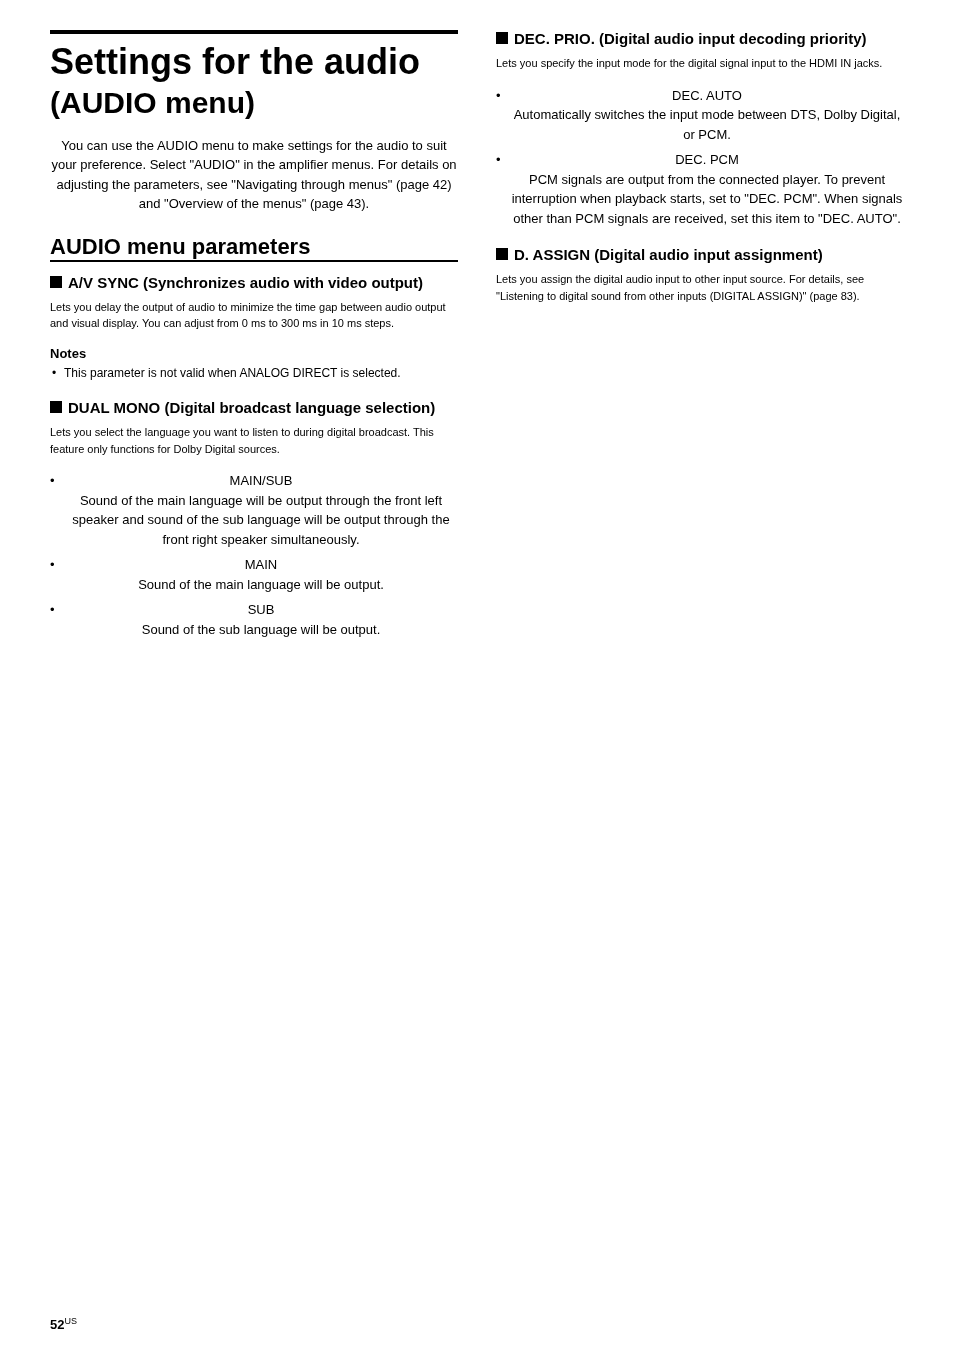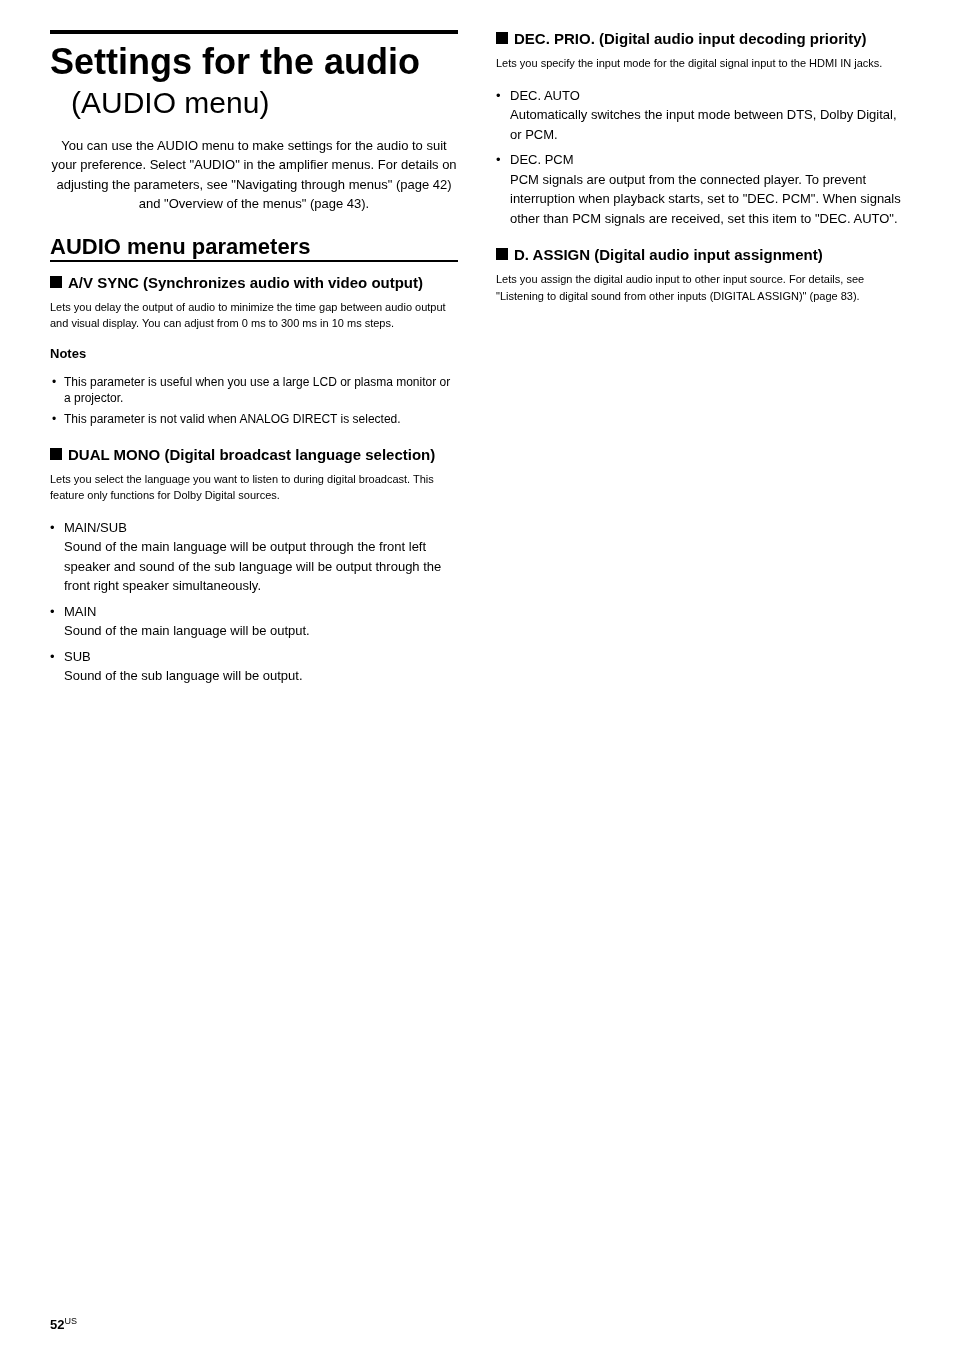--- a/index.html
+++ b/index.html
@@ -43,23 +43,22 @@
       font-size: 36px;
       font-weight: bold;
       line-height: 1.1;
       margin-bottom: 4px;
       border-top: 4px solid #000;
       padding-top: 8px;
     }
 
     .page-subtitle {
       font-size: 30px;
-      font-weight: normal;
+      font-weight: bold;
       margin-bottom: 16px;
-      margin-left: 21px;
     }
 
     .intro-text {
       font-size: 13px;
       line-height: 1.5;
       margin-bottom: 20px;
       text-align: center;
     }
 
     .section-heading {
@@ -90,21 +89,21 @@
 
     .subsection-body {
       font-size: 11px;
       line-height: 1.5;
       margin-bottom: 14px;
     }
 
     .notes-heading {
       font-size: 13px;
       font-weight: bold;
-      margin-bottom: 13px;
+      margin-bottom: 4px;
     }
 
     .notes-list {
       list-style: none;
       padding: 0;
       margin-bottom: 16px;
     }
 
     .notes-list li {
       font-size: 12px;
@@ -117,20 +116,21 @@
     .notes-list li::before {
       content: "•";
       position: absolute;
       left: 2px;
     }
 
     .bullet-list {
       list-style: none;
       padding: 0;
       margin: 8px 0 0 0;
+      text-align: center;
     }
 
     .bullet-list li {
       font-size: 13px;
       line-height: 1.5;
       padding-left: 14px;
       position: relative;
       margin-bottom: 6px;
     }
 
@@ -184,21 +184,20 @@
 
       <div class="subsection-container">
         <div class="subsection-heading">
           <span class="square-bullet"></span>
           <span>A/V SYNC (Synchronizes audio with video output)</span>
         </div>
         <p class="subsection-body">Lets you delay the output of audio to minimize the time gap between audio output and visual display. You can adjust from 0 ms to 300 ms in 10 ms steps.</p>
 
         <div class="notes-heading">Notes</div>
         <ul class="notes-list">
-          <li>This parameter is useful when you use a large LCD or plasma monitor or a projector.</li>
           <li>This parameter is not valid when ANALOG DIRECT is selected.</li>
         </ul>
       </div>
 
       <div class="subsection-container">
         <div class="subsection-heading">
           <span class="square-bullet"></span>
           <span>DUAL MONO (Digital broadcast language selection)</span>
         </div>
         <p class="subsection-body">Lets you select the language you want to listen to during digital broadcast. This feature only functions for Dolby Digital sources.</p>

